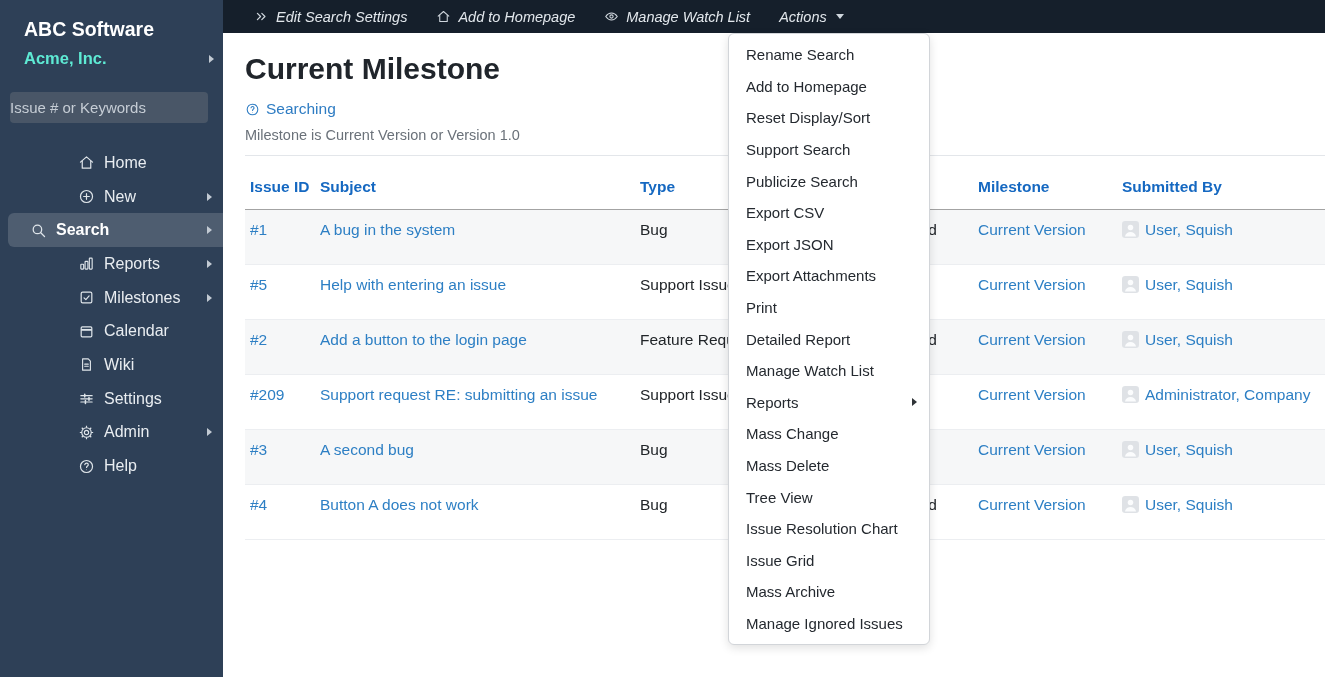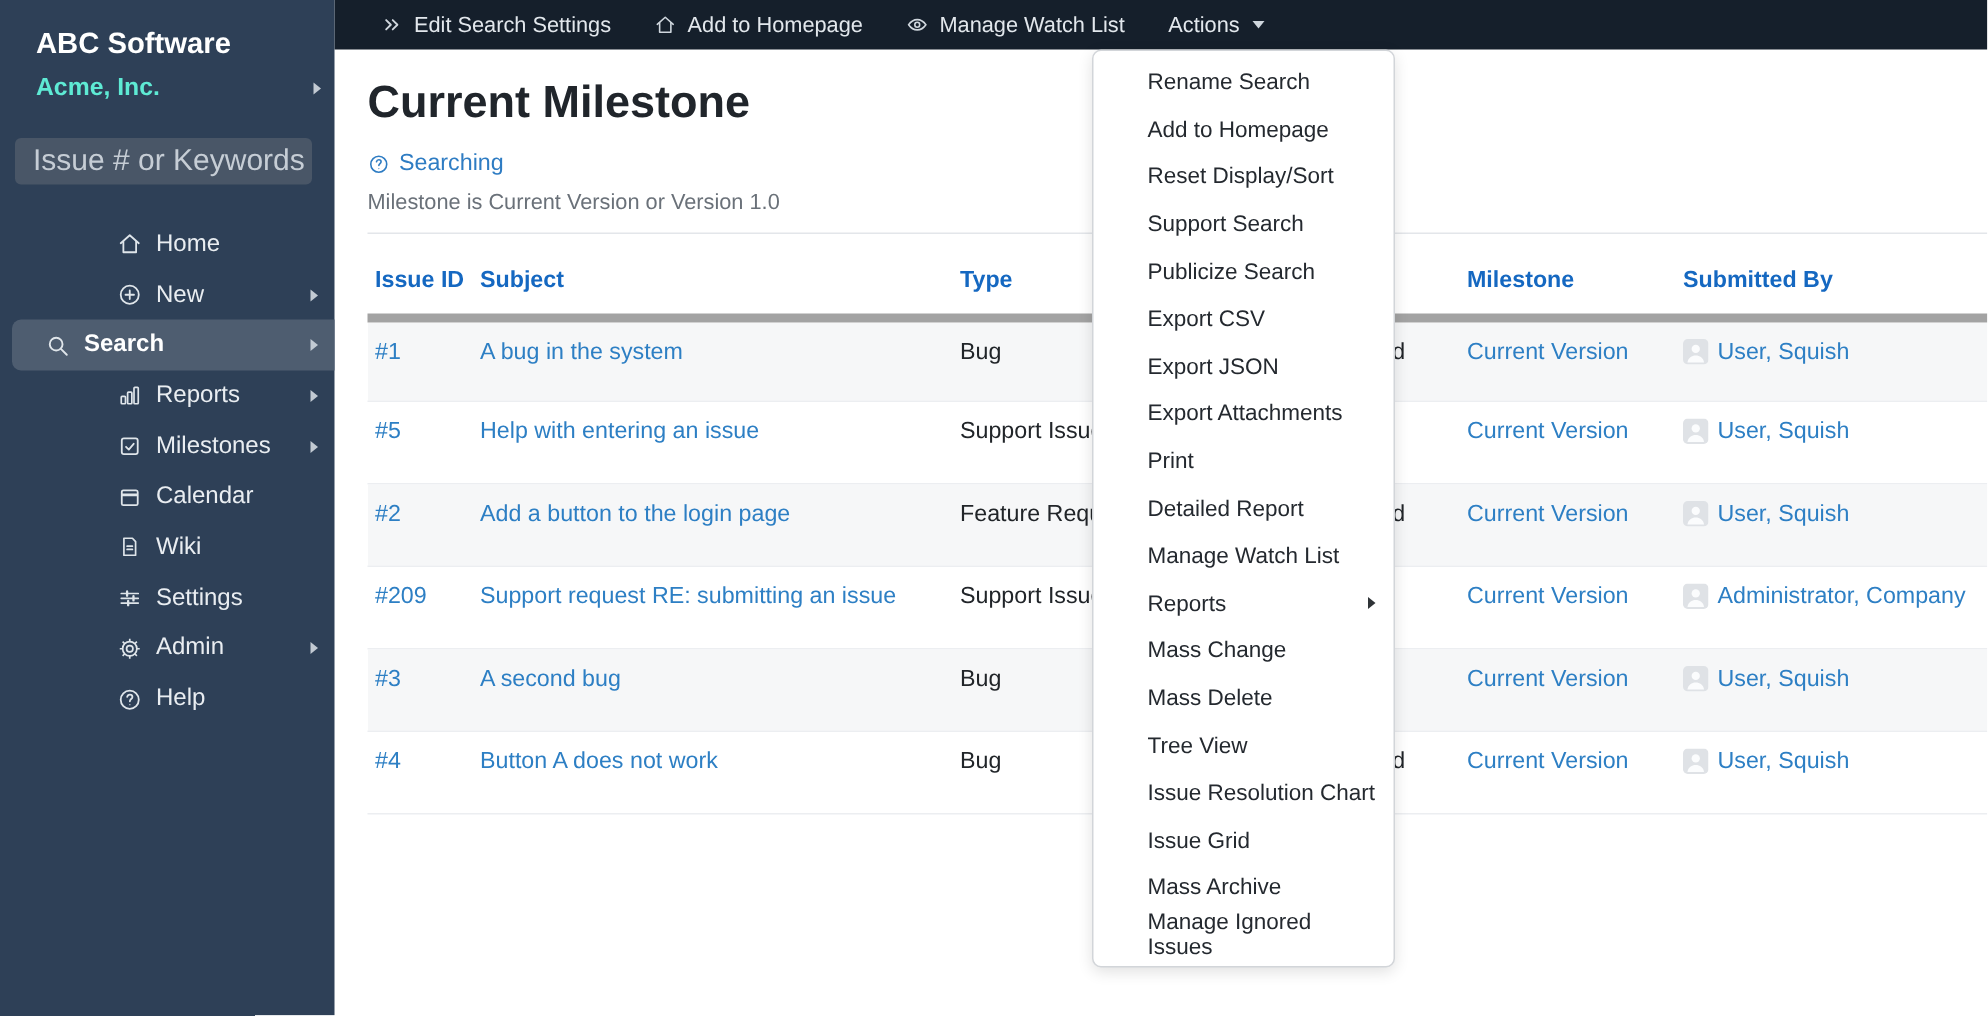--- a/index.html
+++ b/index.html
@@ -7,63 +7,63 @@
   body { font-family: "Liberation Sans", "DejaVu Sans", sans-serif; }
   .screen { position: relative; width: 1325px; height: 677px; overflow: hidden; background: #ffffff; }
 
   
   .sidebar { position: absolute; left: 0; top: 0; width: 223px; height: 677px; background: #2e4057; z-index: 6; }
   .app-title { position: absolute; left: 24px; top: 18px; font-size: 19.5px; font-weight: 700; color: #ffffff; }
   .org-row { position: absolute; left: 24px; top: 49px; width: 190px; display: flex; align-items: center; justify-content: space-between; cursor: pointer; }
   .org-name { font-size: 16.5px; font-weight: 700; color: #5eead4; }
   .chev-right { width: 0; height: 0; border-left: 5px solid #c2cad3; border-top: 4px solid transparent; border-bottom: 4px solid transparent; }
   .search-box { position: absolute; left: 10px; top: 92px; width: 198px; height: 31px; background: #495667; border-radius: 4px; display: flex; align-items: center; }
-  .search-box input { background: transparent; border: none; outline: none; color: #e8ecf0; font-size: 20px; padding-left: 12px; width: 100%; font-family: inherit; }
+  .search-box input { background: transparent; border: none; outline: none; color: #e8ecf0; font-size: 15px; width: 100%; font-family: inherit; }
   .search-box input::placeholder { color: #c6cdd5; opacity: 1; }
   .nav { position: absolute; left: 0; top: 146px; width: 223px; }
   .nav-item { height: 33.7px; display: flex; align-items: center; padding-left: 30px; position: relative; color: #e9edf1; cursor: pointer; margin-left: 48px; }
   .nav-item.active { margin-left: 8px; padding-left: 22px; background: #4e5d70; border-radius: 6px 0 0 6px; }
   .nav-item.active .nav-label { font-weight: 700; color: #ffffff; }
   .nav-icon { width: 17px; height: 17px; display: inline-flex; color: #dfe5ea; flex: 0 0 17px; }
   .nav-icon svg { width: 17px; height: 17px; }
   .nav-label { font-size: 16px; margin-left: 9px; }
   .nav-item .chev-right { position: absolute; right: 11px; }
 
   
   .topbar { position: absolute; left: 223px; top: 0; width: 1102px; height: 33px; background: #151f2b; display: flex; align-items: center; padding-left: 31px; gap: 29px; z-index: 5; }
-  .topbar-item { display: flex; align-items: center; gap: 7px; color: #e2e7ec; font-size: 14.5px; cursor: pointer; }
+  .topbar-item { display: flex; align-items: center; gap: 7px; color: #e2e7ec; font-size: 14.5px; cursor: pointer; font-style: italic; }
   .tb-icon { width: 15px; height: 15px; display: inline-flex; color: #cfd6dd; }
   .tb-icon svg { width: 15px; height: 15px; }
   .caret-down { width: 0; height: 0; border-top: 5px solid #cfd6dd; border-left: 4.5px solid transparent; border-right: 4.5px solid transparent; margin-left: 2px; }
 
   
   .page-title { position: absolute; left: 245px; top: 52px; font-size: 30px; font-weight: 700; color: #20252b; }
   .help-link { position: absolute; left: 245px; top: 100px; display: flex; align-items: center; gap: 6px; color: #2e7cc3; font-size: 15.5px; cursor: pointer; }
   .help-link .hl-icon { width: 15px; height: 15px; display: inline-flex; color: #2e7cc3; }
   .help-link .hl-icon svg { width: 15px; height: 15px; }
   .filter-desc { position: absolute; left: 245px; top: 127px; font-size: 14.5px; color: #6a7179; }
 
   
   .table-wrap { position: absolute; left: 245px; top: 155px; width: 1080px; }
   table.issues { width: 1080px; border-collapse: collapse; table-layout: fixed; border-top: 1px solid #e3e6ea; }
   col.c-id { width: 75px; } col.c-subject { width: 320px; } col.c-type { width: 233px; }
   col.c-status { width: 105px; } col.c-milestone { width: 144px; } col.c-submitted { width: 203px; }
-  th { text-align: left; vertical-align: bottom; font-size: 15.5px; font-weight: 700; color: #1568c1; padding: 22px 0 13px 0; border-bottom: 6px solid #a3a3a3; cursor: pointer; white-space: nowrap; }
+  th { text-align: left; vertical-align: bottom; font-size: 15.5px; font-weight: 700; color: #1568c1; padding: 22px 0 13px 0; border-bottom: 1px solid #a3a3a3; cursor: pointer; white-space: nowrap; }
   th:first-child { padding-left: 5px; }
   tbody td { height: 55px; vertical-align: top; padding-top: 11px; font-size: 15.5px; color: #212529; border-bottom: 1px solid #eceef1; white-space: nowrap; overflow: hidden; }
   tbody td:first-child { padding-left: 5px; }
   tbody tr:nth-child(odd) { background: #f6f7f8; }
   a.link { color: #2d7fc4; text-decoration: none; cursor: pointer; }
   .submitter { display: inline-flex; gap: 6px; }
   .avatar { width: 17px; height: 17px; display: inline-flex; }
   .avatar svg { width: 17px; height: 17px; }
 
   
   .actions-menu { position: absolute; left: 728px; top: 33px; width: 202px; background: #ffffff; border: 1px solid #d2d5d9; border-radius: 6px; box-shadow: 0 3px 10px rgba(0,0,0,0.12); padding: 5px 0; z-index: 10; }
-  .menu-item { height: 31.6px; display: flex; align-items: center; padding: 0 12px 0 17px; font-size: 15px; color: #24292f; cursor: pointer; justify-content: space-between; margin-left: 19px; }
+  .menu-item { height: 31.6px; display: flex; align-items: center; padding: 0 12px 0 17px; font-size: 15px; color: #24292f; cursor: pointer; justify-content: space-between; }
   .submenu-arrow { width: 0; height: 0; border-left: 5px solid #2f3337; border-top: 4px solid transparent; border-bottom: 4px solid transparent; }
 </style>
 </head>
 <body>
 
 <div class="screen">
 
   <div class="sidebar">
     <div class="app-title">ABC Software</div>
     <div class="org-row">

